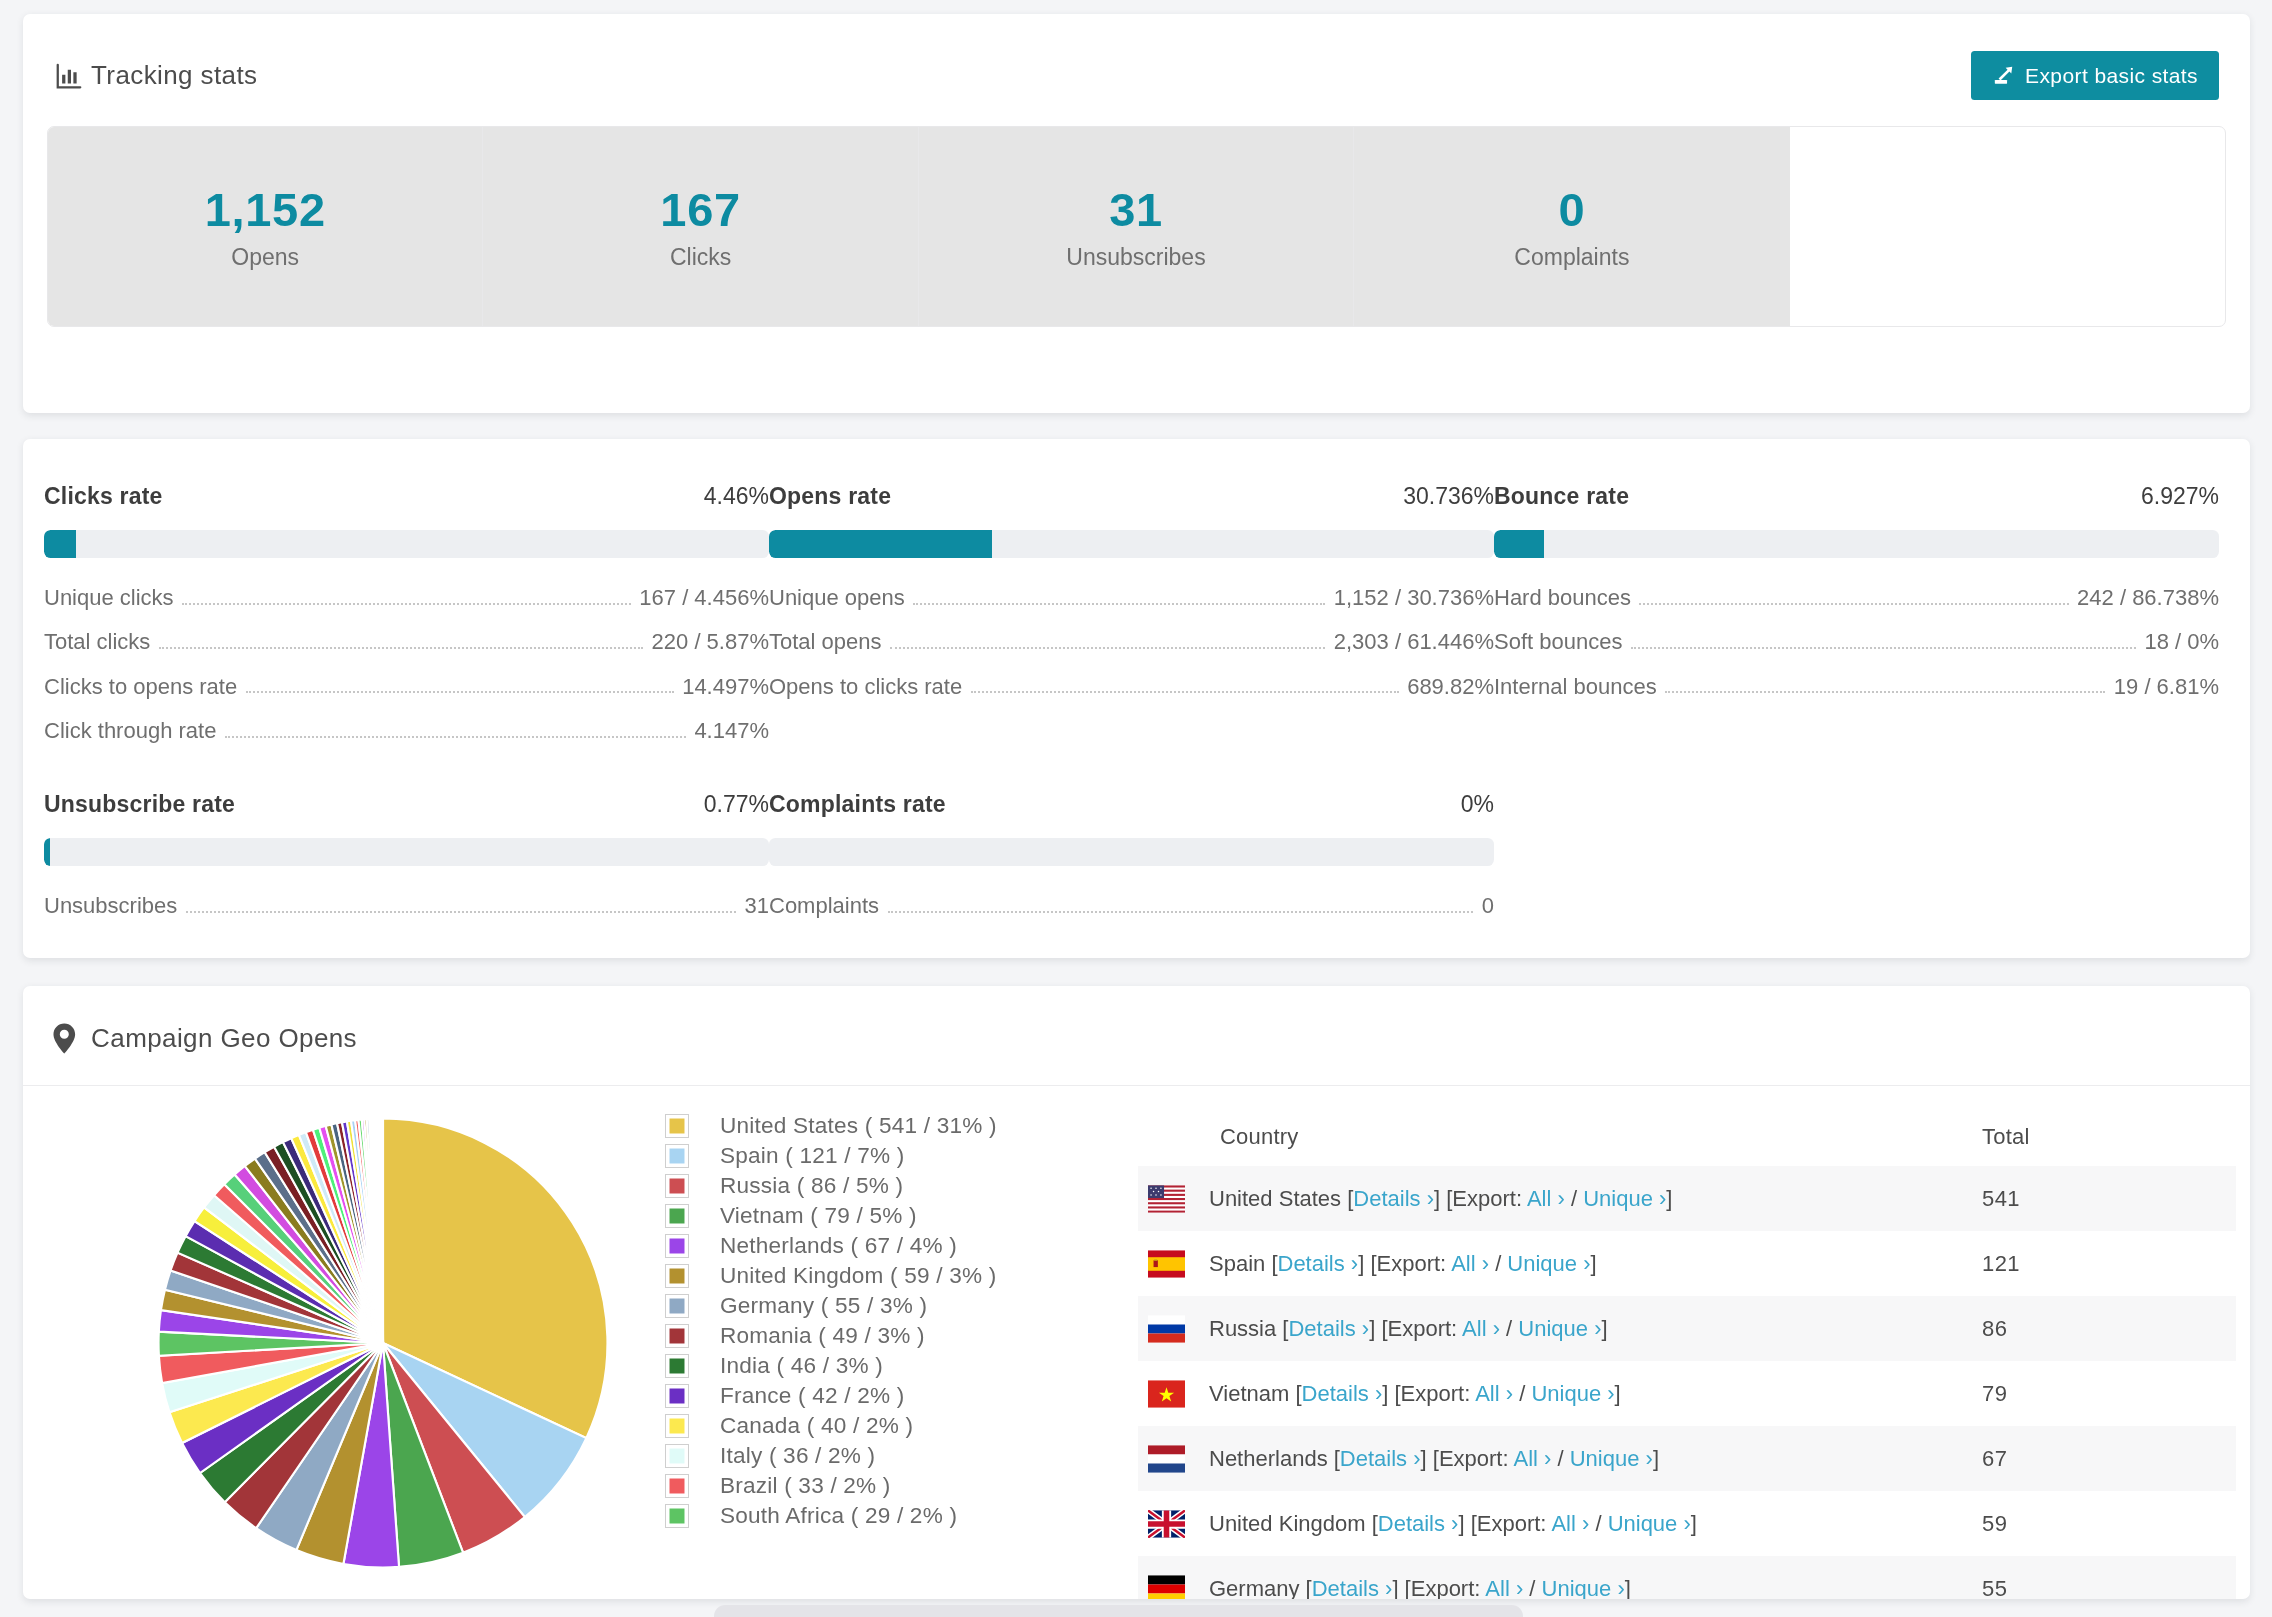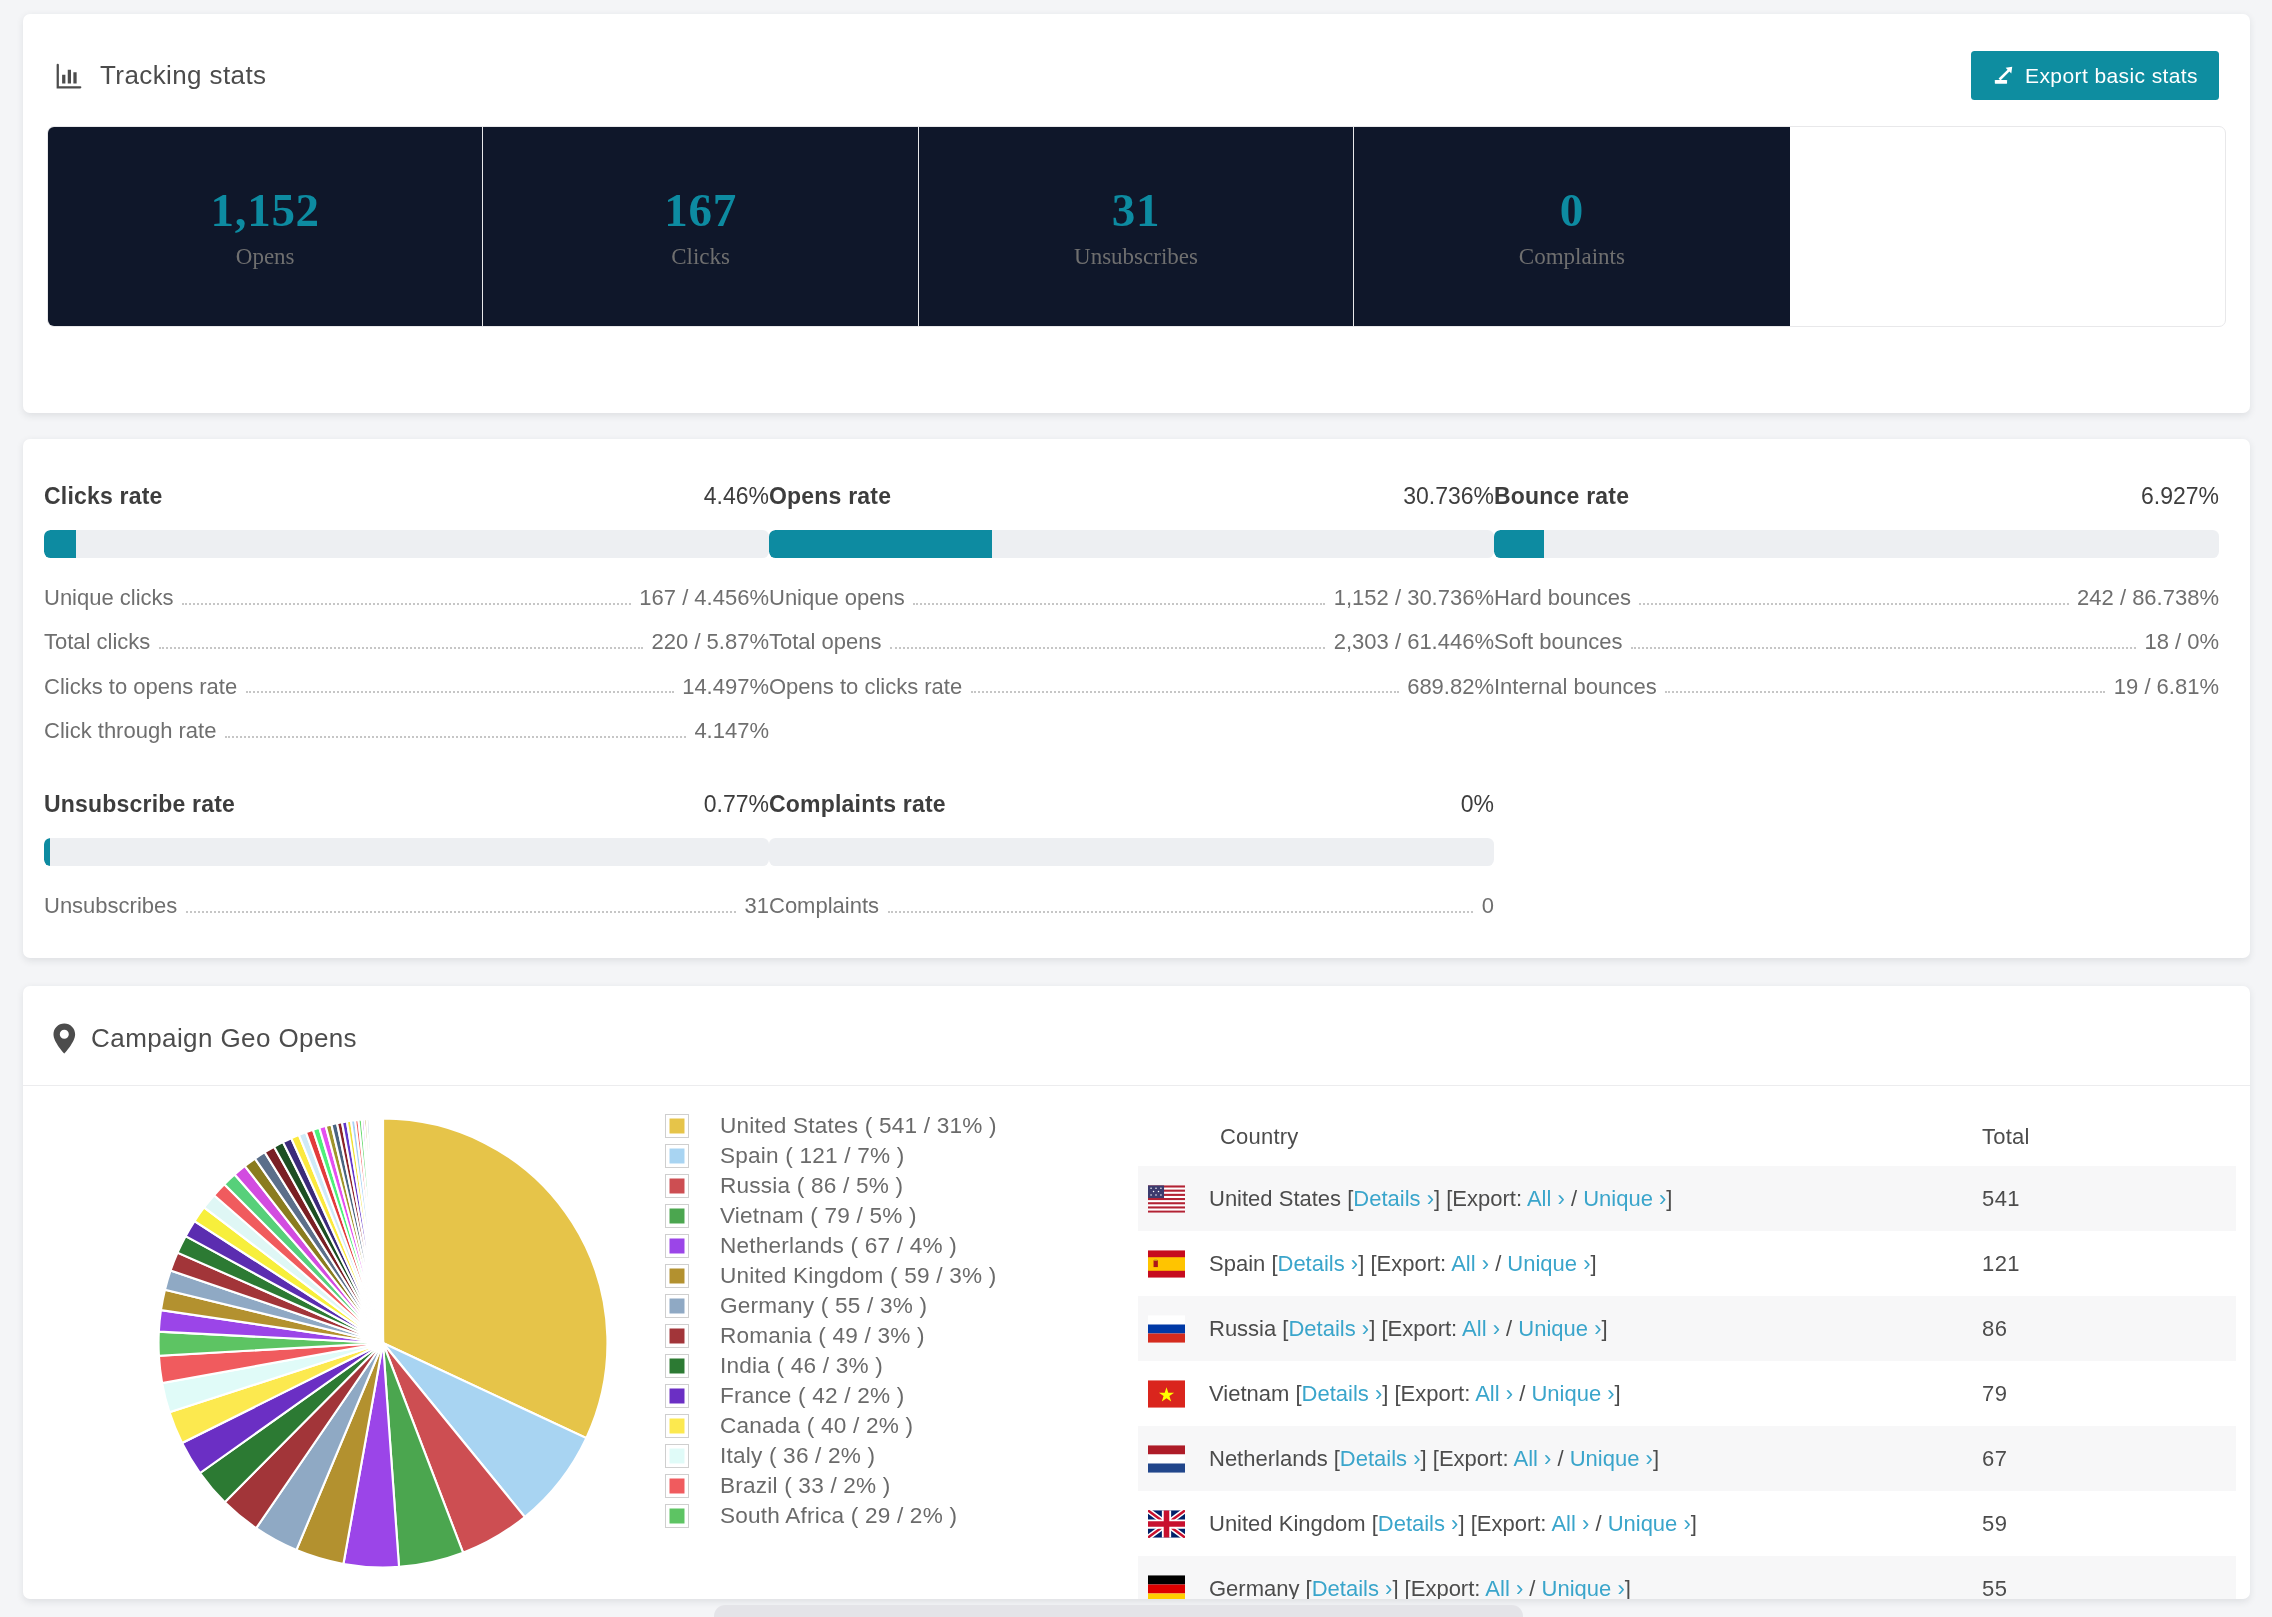--- a/index.html
+++ b/index.html
@@ -11,36 +11,36 @@
   }
   .page{position:relative;width:2273px;height:1618px;}
   .card{
     background:#ffffff;border-radius:7px;margin:0 23px;
     box-shadow:0 2.8px 7px rgba(40,45,60,.10);
     box-sizing:border-box;position:relative;
   }
   
   .card-tracking{top:14px;height:399px;padding:37px 24px 0 24px;}
   .card-head{display:flex;justify-content:space-between;align-items:center;padding:0 7px;}
-  .head-left{display:flex;align-items:center;gap:16px;}
+  .head-left{display:flex;align-items:center;gap:7px;}
   .head-left h1,.geo-head h2{font-size:26px;font-weight:500;color:#4c4c4c;margin:0;letter-spacing:0.4px;}
   .icon-chart{width:30px;height:30px;}
   .btn-export{
     display:flex;align-items:center;gap:10px;border:none;cursor:pointer;
     background:#0e8da0;color:#fff;font-family:inherit;
     font-size:21px;letter-spacing:0.4px;padding:12.7px 21px;border-radius:3.5px;
   }
   .btn-export svg{width:22.6px;height:22.6px;}
   .stat-strip{
     margin-top:25.4px;display:grid;grid-template-columns:repeat(5,1fr);
     border:1.4px solid #e8e8ea;border-radius:7px;overflow:hidden;height:199px;
   }
   .stat-box{
     display:flex;flex-direction:column;align-items:center;justify-content:center;
-    border-right:1.4px solid #e8e8ea;background:#0f172a;font-family:Liberation Serif, serif;
+    border-right:1.4px solid #e8e8ea;background:#e5e5e5;
   }
   .stat-box:last-child{border-right:none;}
   .stat-value{font-size:47px;font-weight:700;color:#0d8ba1;letter-spacing:0.7px;}
   .stat-label{font-size:23px;color:#6f6f6f;margin-top:7px;}
   
   .card-rates{top:40px;height:519px;padding:44px 31px 0 21px;}
   .rates-grid{display:grid;grid-template-columns:repeat(3,1fr);}
   .rates-row2{margin-top:47px;}
   .rate-title-row{display:flex;justify-content:space-between;align-items:baseline;}
   .rate-title{font-size:23px;font-weight:700;color:#3d3d3d;letter-spacing:0.2px;}

